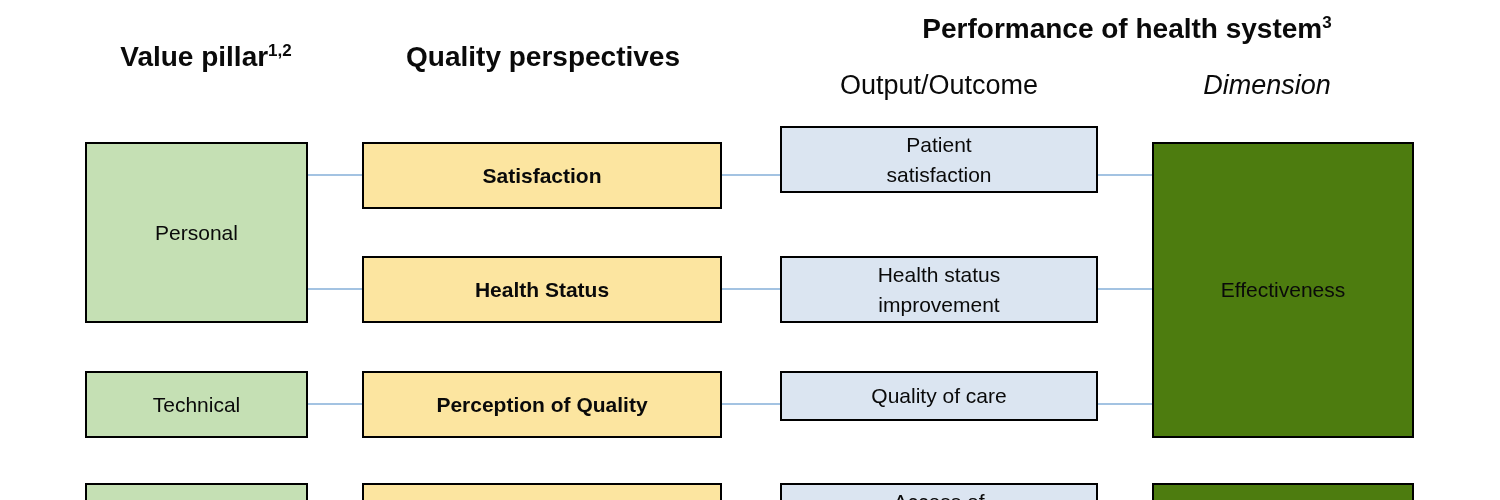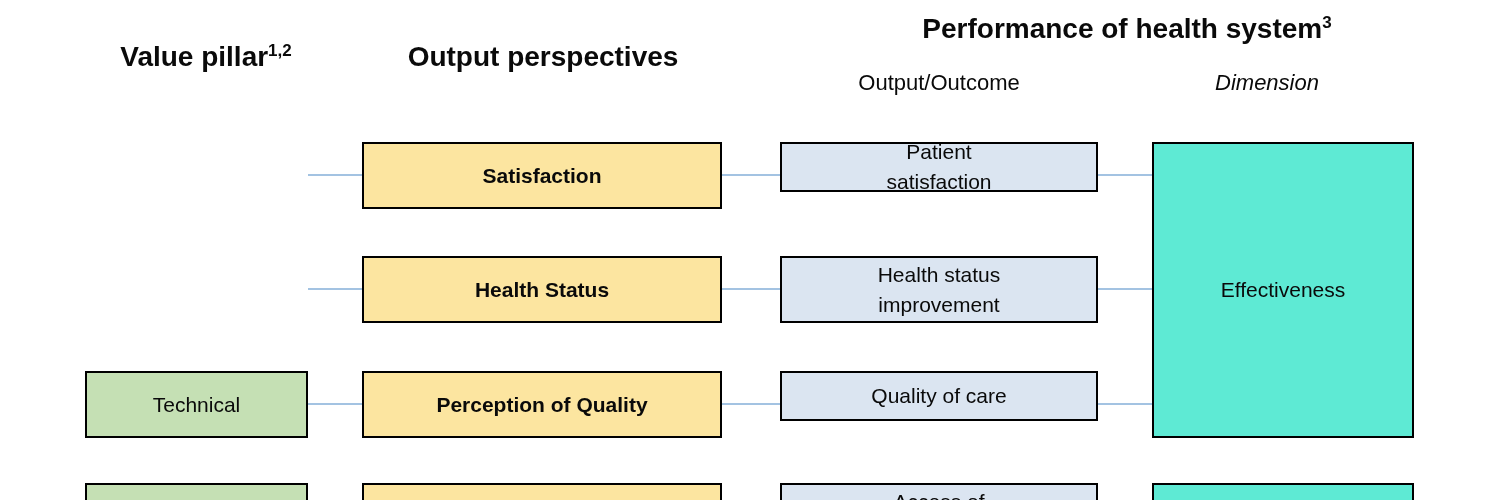--- a/index.html
+++ b/index.html
@@ -16,21 +16,21 @@
   }
   .hdr {
     position: absolute;
     transform: translateX(-50%);
     white-space: nowrap;
     font-size: 28px;
     font-weight: 700;
     color: #0a0a0a;
   }
   .hdr.sub {
-    font-size: 22px;
+    font-size: 27px;
     font-weight: 400;
   }
   .hdr sup {
     font-size: 17px;
     font-weight: inherit;
   }
   .box {
     position: absolute;
     border: 2.5px solid #000000;
     display: flex;
@@ -41,63 +41,66 @@
   .box .box-label {
     font-size: 21px;
     line-height: 30px;
     white-space: pre-line;
     color: #0a0a0a;
   }
   .pillar  { background: #c5e0b4; }
   .persp   { background: #fce5a0; }
   .persp .box-label { font-weight: 700; }
   .output  { background: #dbe5f1; }
-  .dim     { background: #5eead4; }
+  .dim     { background: #4d7c0f; }
   .connector {
     position: absolute;
     height: 2px;
     background: #a3c3e2;
   }
 </style>
 </head>
 <body>
 
 <div id="canvas">
 
   <div class="hdr" style="left:1127px; top:13px;"><span>Performance of health system</span><sup>3</sup></div>
 
   <div class="hdr" style="left:206px; top:41px;"><span>Value pillar</span><sup>1,2</sup></div>
 
-  <div class="hdr" style="left:543px; top:41px;"><span>Output perspectives</span></div>
+  <div class="hdr" style="left:543px; top:41px;"><span>Quality perspectives</span></div>
 
   <div class="hdr sub" style="left:939px; top:70px;"><span>Output/Outcome</span></div>
 
   <div class="hdr sub" style="left:1267px; top:70px;font-style:italic;"><span>Dimension</span></div>
 
+  <div class="box pillar" style="left:85px; top:142px; width:223px; height:181px;">
+    <span class="box-label">Personal</span>
+  </div>
   <div class="box pillar" style="left:85px; top:371px; width:223px; height:67px;">
     <span class="box-label">Technical</span>
   </div>
   <div class="box pillar" style="left:85px; top:483px; width:223px; height:67px;">
     <span class="box-label"></span>
   </div>
 
   <div class="box persp" style="left:362px; top:142px; width:360px; height:67px;">
     <span class="box-label">Satisfaction</span>
   </div>
   <div class="box persp" style="left:362px; top:256px; width:360px; height:67px;">
     <span class="box-label">Health Status</span>
   </div>
   <div class="box persp" style="left:362px; top:371px; width:360px; height:67px;">
     <span class="box-label">Perception of Quality</span>
   </div>
   <div class="box persp" style="left:362px; top:483px; width:360px; height:67px;">
     <span class="box-label"></span>
   </div>
 
-  <div class="box output" style="left:780px; top:142px; width:318px; height:50px;">
+  <div class="box output" style="left:780px; top:126px; width:318px; height:67px;">
     <span class="box-label">Patient
 satisfaction</span>
   </div>
   <div class="box output" style="left:780px; top:256px; width:318px; height:67px;">
     <span class="box-label">Health status
 improvement</span>
   </div>
   <div class="box output" style="left:780px; top:371px; width:318px; height:50px;">
     <span class="box-label">Quality of care</span>
   </div>

